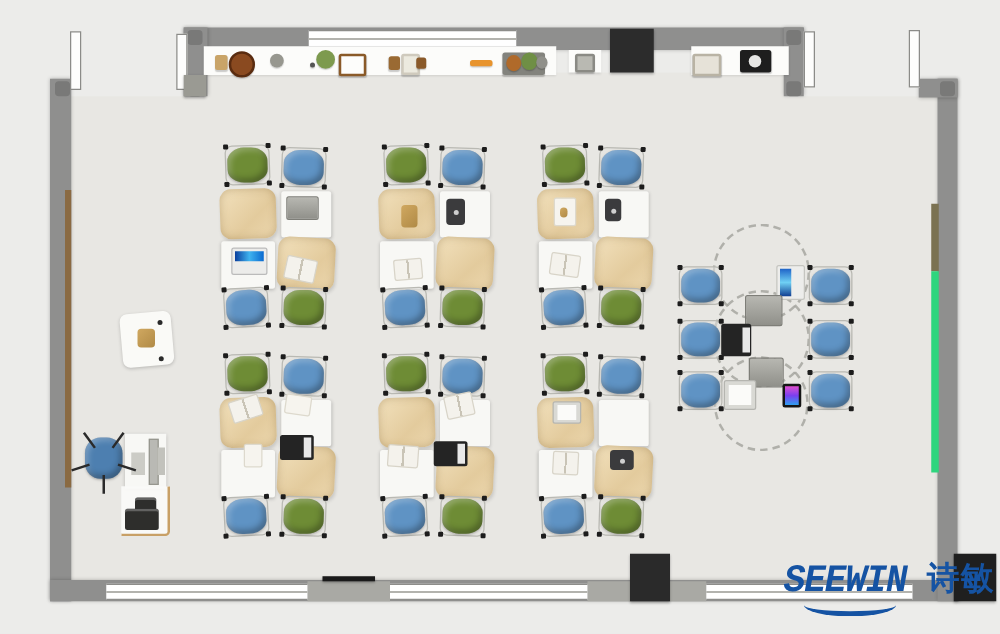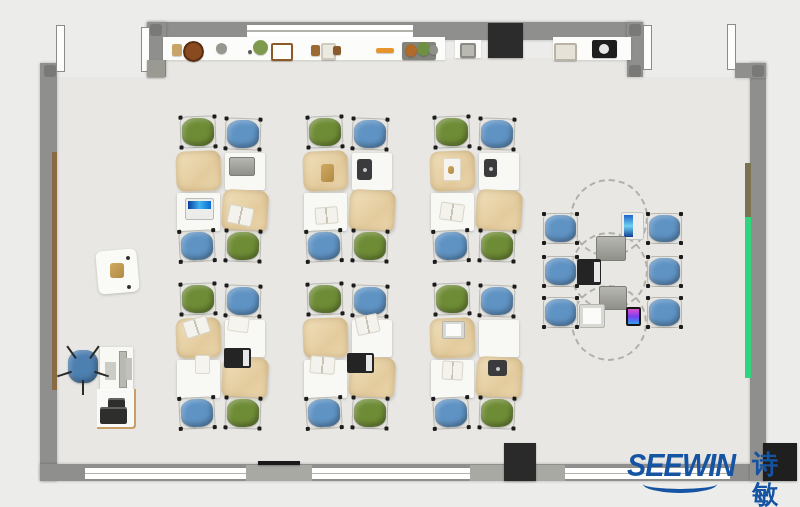--- a/index.html
+++ b/index.html
@@ -1,17 +1,17 @@
 <!DOCTYPE html>
 <html><head>
 <meta charset="utf-8">
 <style>
   html,body{margin:0;padding:0;}
   body{background:#ececea;font-family:"Liberation Sans",sans-serif;}
-  #scene{position:relative;width:800px;height:507px;overflow:hidden;background:#ececea;}
+  #scene{position:relative;width:800px;height:507px;overflow:hidden;background:#ececea;font-family:Liberation Mono, monospace;}
   .abs{position:absolute;}
   .wall{box-shadow:0 0 3px rgba(0,0,0,.25);}
   .win{background:#fff;border-top:1px solid #8d8d8a;border-bottom:1px solid #8d8d8a;
        background-image:linear-gradient(180deg,transparent 44%,#b3b3ae 44%,#b3b3ae 56%,transparent 56%);}
   .post{border-radius:3px;}
   .door{background:#fdfdfc;border:1px solid #8b8b88;}
   .shelf{background:#fcfcfa;box-shadow:0 1px 2px rgba(0,0,0,.12);}
   .chair{position:absolute;}
   .chair .frame{position:absolute;inset:0;border:1px solid #b9b9b3;border-radius:6px;background:rgba(228,228,224,.55);}
   .chair .seat{position:absolute;inset:2px;border-radius:42%/38%;

